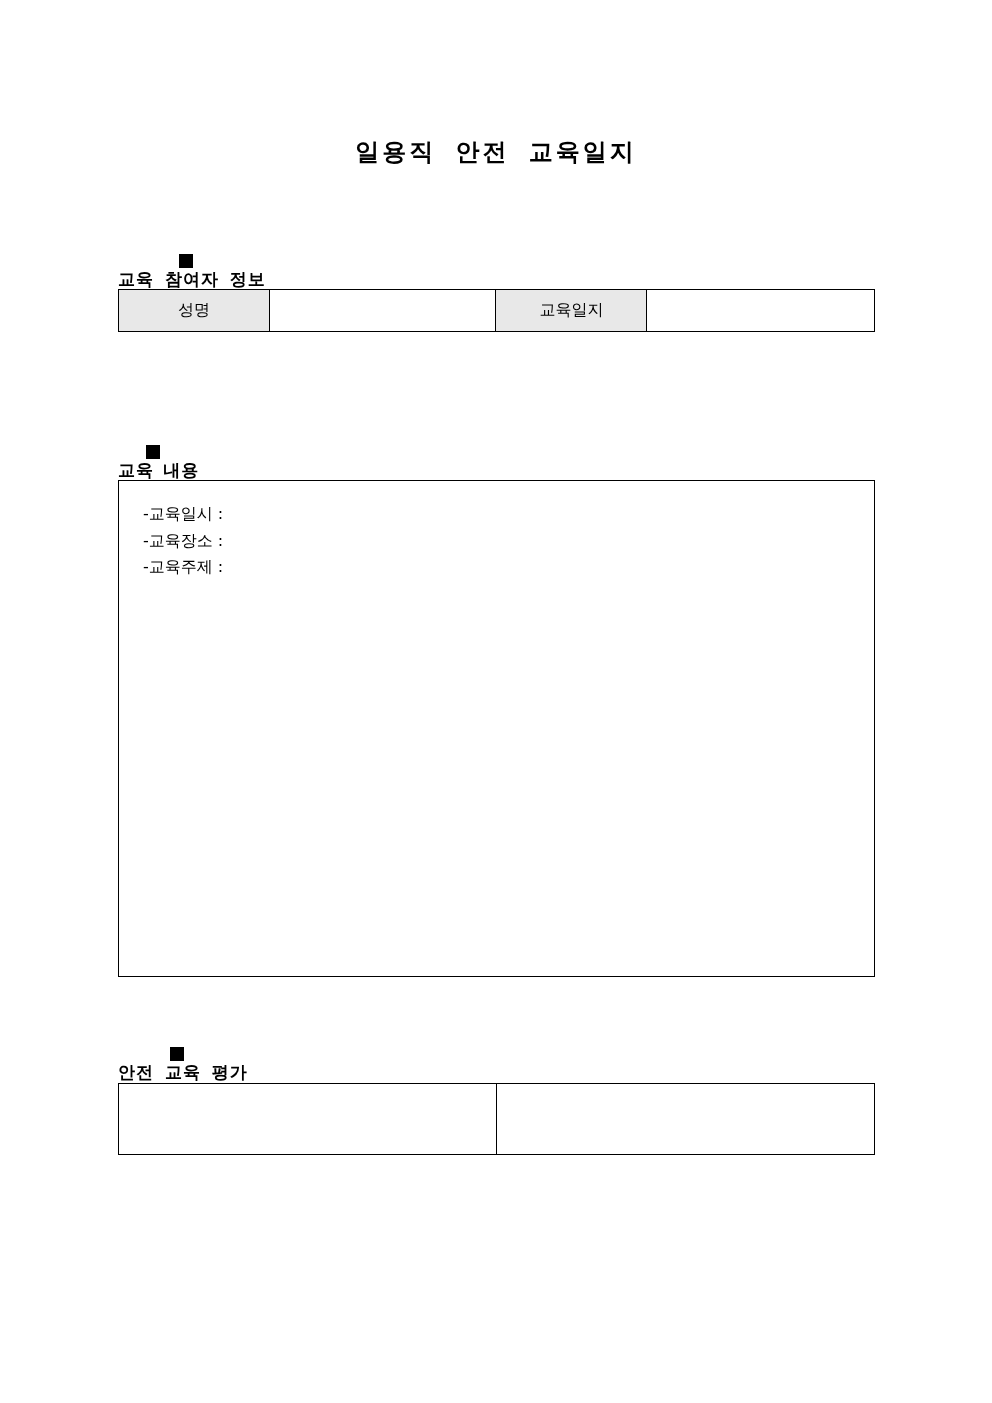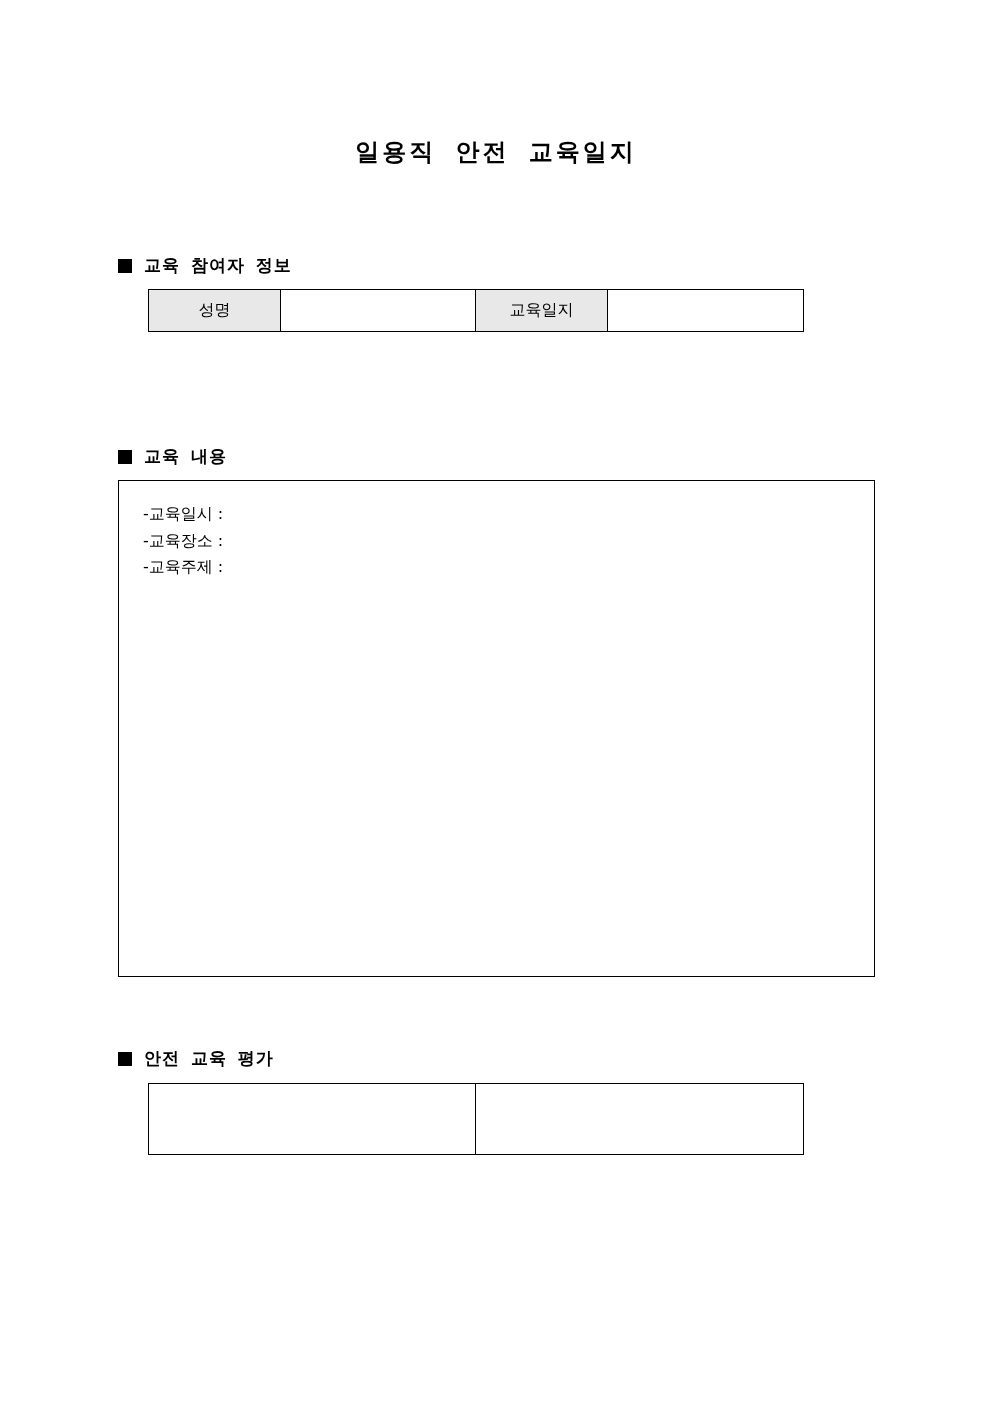--- a/index.html
+++ b/index.html
@@ -9,27 +9,27 @@
     color: #000;
   }
   .title {
     position: absolute; left: 0; top: 136px; width: 992px;
     text-align: center; font-size: 24px; font-weight: bold;
     letter-spacing: 3px; word-spacing: 8px;
   }
   .section-heading {
     position: absolute; left: 118px;
     font-size: 17px; font-weight: bold; letter-spacing: 1px; word-spacing: 4px;
-    display: flex; align-items: center;
+    display: flex; align-items: center; flex-direction: column;
   }
   .square {
     display: inline-block; width: 14px; height: 14px; background: #000;
     margin-right: 12px;
   }
-  table { border-collapse: collapse; position: absolute; left: 118px; width: 656px; margin-left: 30px; }
+  table { border-collapse: collapse; position: absolute; left: 118px; width: 757px; }
   td {
     border: 1.5px solid #000; font-size: 16px; text-align: center;
     vertical-align: middle; padding: 0;
   }
   .label { background: #e8e8e8; }
   #info-table { top: 289px; }
   #info-table td { height: 41px; }
   .content-box {
     position: absolute; left: 118px; top: 480px; width: 755px; height: 495px;
     border: 1.5px solid #000;
@@ -59,21 +59,21 @@
   <tbody>
       <tr>
     <td class="label">성명</td>
     <td></td>
     <td class="label">교육일지</td>
     <td></td>
   </tr>
 </tbody>
   </table>
 
-<div class="section-heading" style="top:445px;">
+<div class="section-heading" style="top:445px;font-family:Liberation Serif, serif;">
   <span class="square"></span>
   <span>교육 내용</span>
 </div>
 
 <div class="content-box">
   <div class="content-lines">
     <div>-교육일시 :</div>
     <div>-교육장소 :</div>
     <div>-교육주제 :</div>
   </div>

